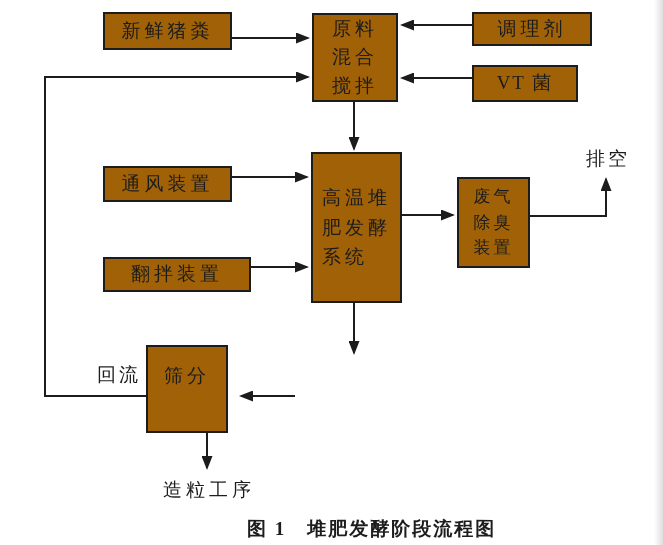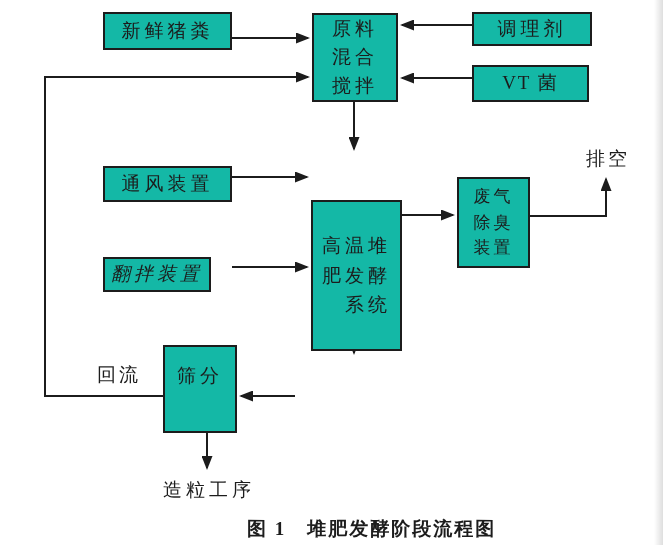--- a/index.html
+++ b/index.html
@@ -14,40 +14,40 @@
   }
   .arrows {
     position: absolute;
     left: 0; top: 0;
     width: 663px; height: 545px;
   }
   .node {
     position: absolute;
     box-sizing: border-box;
     border: 2px solid #1c1c1c;
-    background: #14b8a6;
+    background: #a16207;
     display: flex;
     align-items: center;
     justify-content: center;
-    text-align: right;
+    text-align: left;
     font-size: 19px;
     line-height: 1.5;
     letter-spacing: 4px;
     white-space: pre-line;
   }
   
   #n-fresh   { left:103px; top:12px;  width:129px; height:38px; }
   #n-mix     { left:312px; top:13px;  width:86px;  height:89px;  line-height:1.48; }
   #n-cond    { left:472px; top:12px;  width:120px; height:34px; }
-  #n-vt      { left:472px; top:65px;  width:117px; height:37px; letter-spacing:2px; }
+  #n-vt      { left:472px; top:65px;  width:106px; height:37px; letter-spacing:2px; }
   #n-ventdev { left:103px; top:166px; width:129px; height:36px; }
-  #n-ferm    { left:311px; top:152px; width:91px;  height:151px; line-height:1.55;margin-top:48px; }
-  #n-turn    { left:103px; top:257px; width:108px; height:35px;font-style:italic; }
+  #n-ferm    { left:311px; top:152px; width:91px;  height:151px; line-height:1.55; }
+  #n-turn    { left:103px; top:257px; width:148px; height:35px; }
   #n-deo     { left:457px; top:177px; width:73px;  height:91px; font-size:17px; line-height:1.5; letter-spacing:3px; }
-  #n-screen  { left:163px; top:345px; width:74px;  height:88px; align-items:flex-start; padding-top:15px; }
+  #n-screen  { left:146px; top:345px; width:82px;  height:88px; align-items:flex-start; padding-top:15px; }
   #n-aging   { left:295px; top:357px; width:134px; height:64px; }
 
   .flow-label {
     position: absolute;
     font-size: 19px;
     letter-spacing: 3px;
     white-space: nowrap;
   }
   #l-vent   { left:586px; top:146px; width:56px; }
   #l-reflux { left:97px;  top:362px; width:56px; }

